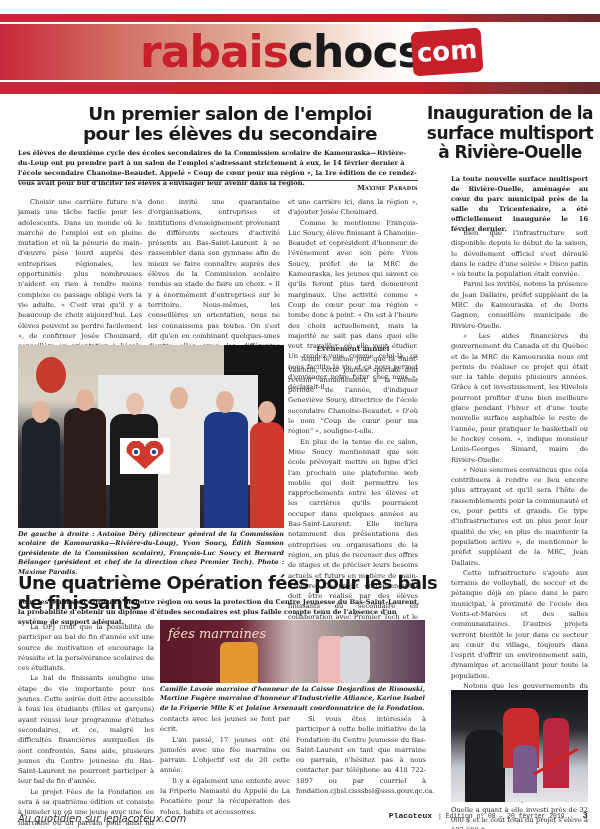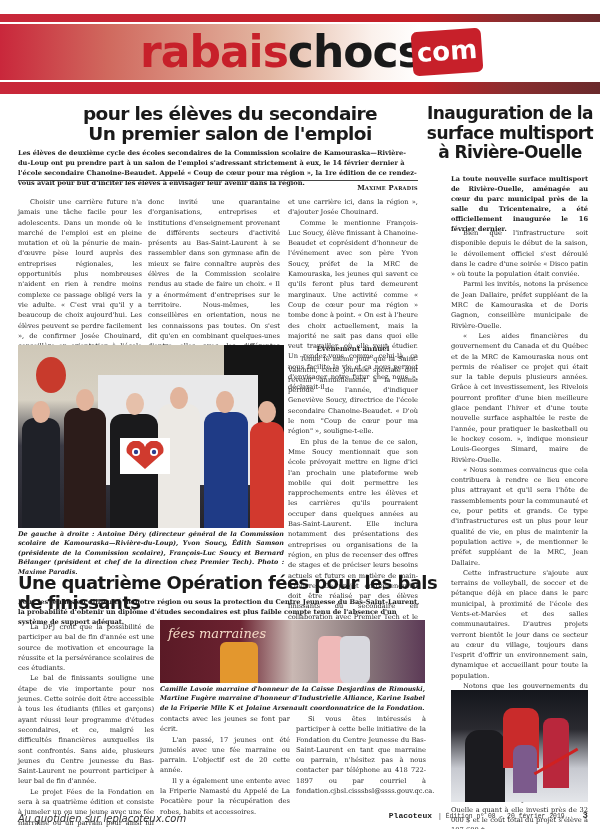--- a/index.html
+++ b/index.html
@@ -65,22 +65,22 @@
   <div class="stripe-top"></div>
   <div class="stripe-mid"></div>
   <div class="stripe-bot"></div>
   <div class="logo">
     <span class="rabais">rabais</span><span class="chocs">chocs</span>
   </div>
   <div class="com">com</div>
 </div>
 
 <div class="h-main" style="left:70px; top:104px; width:320px; font-size:18.5px; line-height:20px;">
+  <div>Un premier salon de l'emploi</div>
   <div>pour les élèves du secondaire</div>
-  <div>Un premier salon de l'emploi</div>
 </div>
 <div class="lead" style="left:18px; top:148px; width:400px;">Les élèves de deuxième cycle des écoles secondaires de la Commission scolaire de Kamouraska—Rivière-du-Loup ont pu prendre part à un salon de l'emploi s'adressant strictement à eux, le 14 février dernier à l'école secondaire Chanoine-Beaudet. Appelé « Coup de cœur pour ma région », la 1re édition de ce rendez-vous avait pour but d'inciter les élèves à envisager leur avenir dans la région.</div>
 <div class="rule" style="left:18px; top:180px; width:400px;"></div>
 <div class="byline" style="right:182px; top:184px;">Maxime Paradis</div>
 
 <div class="col" style="left:18px; top:197px; width:124px;">
   <p>Choisir une carrière future n'a jamais une tâche facile pour les adolescents. Dans un monde où le marché de l'emploi est en pleine mutation et où la pénurie de main-d'œuvre pèse lourd auprès des entreprises régionales, les opportunités plus nombreuses n'aident en rien à rendre moins complexe ce passage obligé vers la vie adulte. « C'est vrai qu'il y a beaucoup de choix aujourd'hui. Les élèves peuvent se perdre facilement », de confirmer Josée Chouinard, conseillère en orientation à l'école secondaire Chanoine-Beaudet.</p>
   <p>De concert avec l'entreprise Premier Tech et les MRC de Kamouraska et de Rivière-du-Loup, l'école secondaire Chanoine-Beaudet a</p>
 </div>
 <div class="col" style="left:148px; top:197px; width:132px;">

